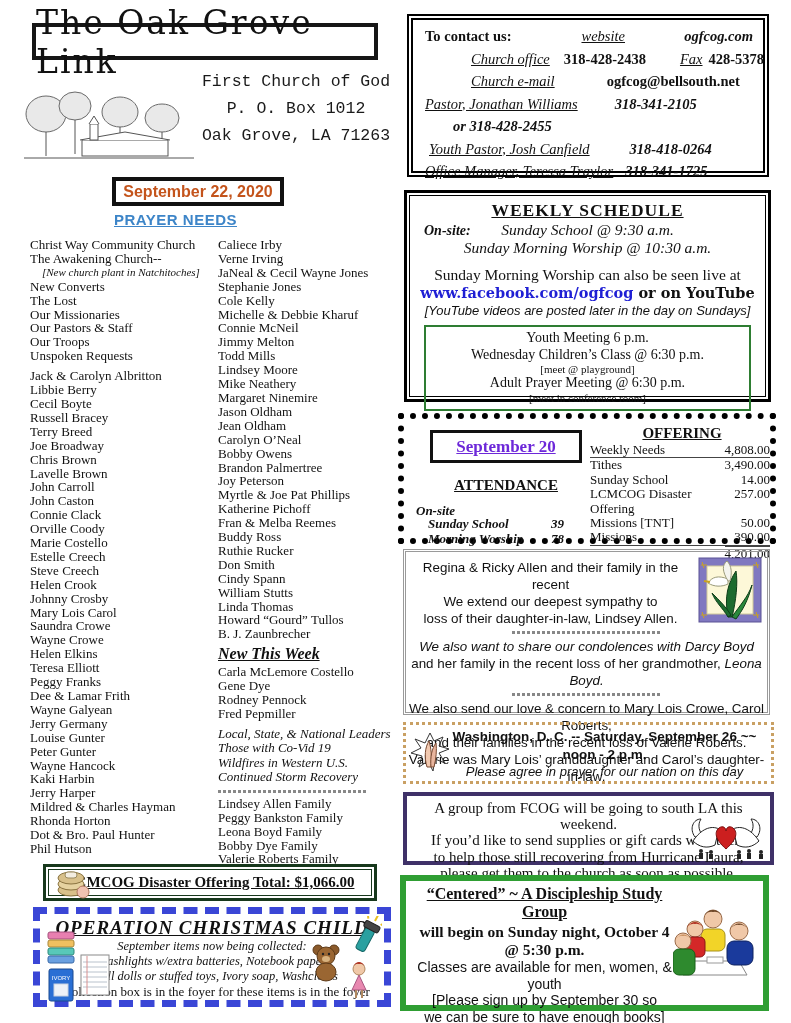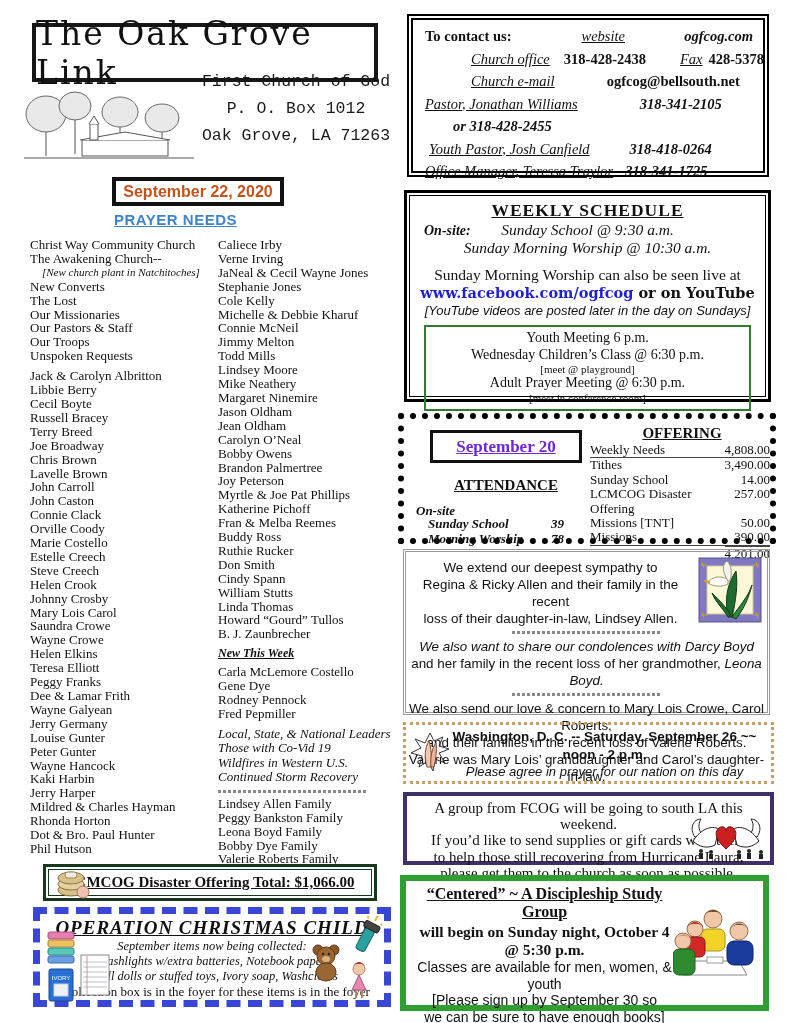--- a/index.html
+++ b/index.html
@@ -1,37 +1,37 @@
 <!DOCTYPE html>
 <html><head>
 <meta charset="utf-8">
 <style>
   * { box-sizing: border-box; margin: 0; padding: 0; }
   body { background:#cfcfcf; font-family:"Liberation Serif", serif; }
   .page { position:relative; width:791px; height:1023px; background:#fff; margin:0 auto; overflow:hidden; color:#111; }
   .abs { position:absolute; }
 
   
-  .title-box { left:32px; top:23px; width:346px; height:59px; border:4px solid #161616;
+  .title-box { left:32px; top:23px; width:346px; height:37px; border:4px solid #161616;
     display:flex; align-items:center; justify-content:center; }
   .title-box span { font-family:"DejaVu Serif", serif; font-size:33px; letter-spacing:2px; }
   .address { left:196px; top:68px; width:200px; text-align:center; font-family:Liberation Mono, monospace;
     font-size:16.5px; line-height:27px; color:#1a1a1a; }
   .date-box { left:112px; top:177px; width:172px; height:29px; border:4px solid #111;
     display:flex; align-items:center; justify-content:center;
     font-family:"Liberation Sans", sans-serif; font-weight:bold; font-size:16px; color:#c4541c; }
   .prayer-heading { left:114px; top:211px; font-family:"Liberation Sans", sans-serif;
     font-weight:bold; font-size:15px; color:#3d85c8; text-decoration:underline; letter-spacing:.5px; }
 
   
   .col { top:238px; width:188px; font-size:13px; line-height:13.9px; }
   .col1 { left:30px; } .col2 { left:218px; }
   .note { font-size:11px; font-style:italic; padding-left:12px; }
   .gap6 { height:6px; }
-  .ntw { font-weight:bold; font-style:italic; font-size:12px; text-decoration:underline; margin:6px 0 4px; }
+  .ntw { font-weight:bold; font-style:italic; font-size:16px; text-decoration:underline; margin:6px 0 4px; }
   .concerns div { font-style:italic; line-height:14.5px; }
   .wave { height:3px; width:150px; margin:5px 0 4px;
     background:repeating-linear-gradient(90deg,#888 0 3px,transparent 3px 5px); }
   .wave.center { margin:4px auto; }
 
   
   .lcmcog-box { left:43px; top:864px; width:334px; height:37px; border:3px solid #17381c; padding:2px; }
   .lcmcog-inner { border:1px solid #17381c; width:100%; height:100%; display:flex; align-items:center;
     justify-content:center; position:relative; }
   .lcmcog-inner span { font-weight:bold; font-size:15px; text-decoration:underline; }
@@ -336,21 +336,21 @@
         <span class="b" style="margin-left:14px;">318-428-2438</span>
         <span class="it-u" style="margin-left:34px;">Fax</span>
         <span class="b" style="margin-left:6px;">428-5378</span>
       </div>
       <div class="crow" style="padding-left:46px;">
         <span class="it-u">Church e-mail</span>
         <span class="b" style="margin-left:52px;">ogfcog@bellsouth.net</span>
       </div>
       <div class="crow">
         <span class="it-u">Pastor, Jonathan Williams</span>
-        <span class="bi" style="margin-left:62px;">318-341-2105</span>
+        <span class="bi" style="margin-left:37px;">318-341-2105</span>
       </div>
       <div class="crow" style="padding-left:28px;">
         <span class="bi">or  318-428-2455</span>
       </div>
       <div class="crow" style="padding-left:4px;">
         <span class="it-u">Youth Pastor, Josh Canfield</span>
         <span class="bi" style="margin-left:40px;">318-418-0264</span>
       </div>
       <div class="crow">
         <span class="it-u">Office Manager, Teressa Traylor</span>
@@ -426,22 +426,22 @@
         </div>
         <div class="li-row total-row">
           <span class="row-l"></span>
           <span class="row-v">4,201.00</span>
         </div>
       </div>
   </div>
 
   <div class="abs sympathy">
     <div class="symp-p1">
+        <div class="li-row">Regina &amp; Ricky Allen and their family in the recent</div>
         <div class="li-row">We extend our deepest sympathy to</div>
-        <div class="li-row">Regina &amp; Ricky Allen and their family in the recent</div>
         <div class="li-row">loss of their daughter-in-law, Lindsey Allen.</div>
       </div>
     <div class="wave center"></div>
     <div class="it">We also want to share our condolences with Darcy Boyd</div>
     <div><span>and her family in the recent  loss of her grandmother, </span><span class="it">Leona Boyd.</span></div>
     <div class="wave center"></div>
     <div>
         <div class="li-row">We also send our love &amp; concern to Mary Lois Crowe, Carol Roberts,</div>
         <div class="li-row">and their families in the recent loss of Valerie Roberts.</div>
         <div class="li-row">Valerie was Mary Lois’ granddaughter and Carol’s daughter-in-law.</div>

